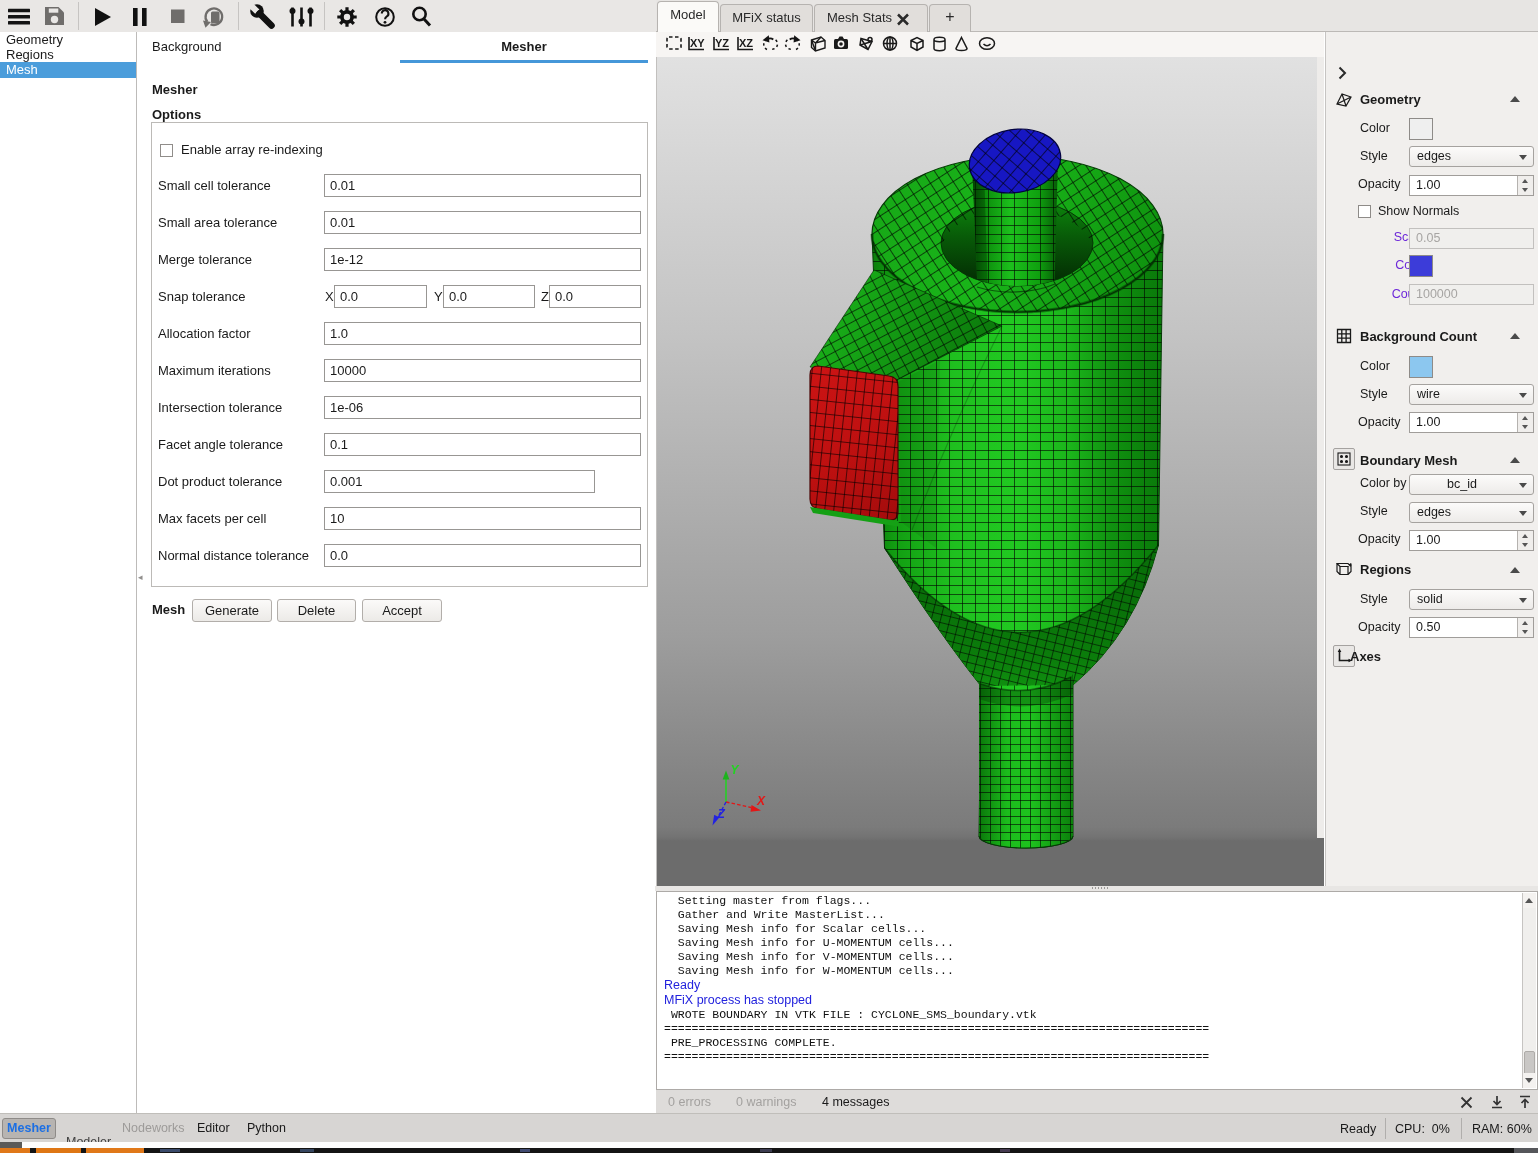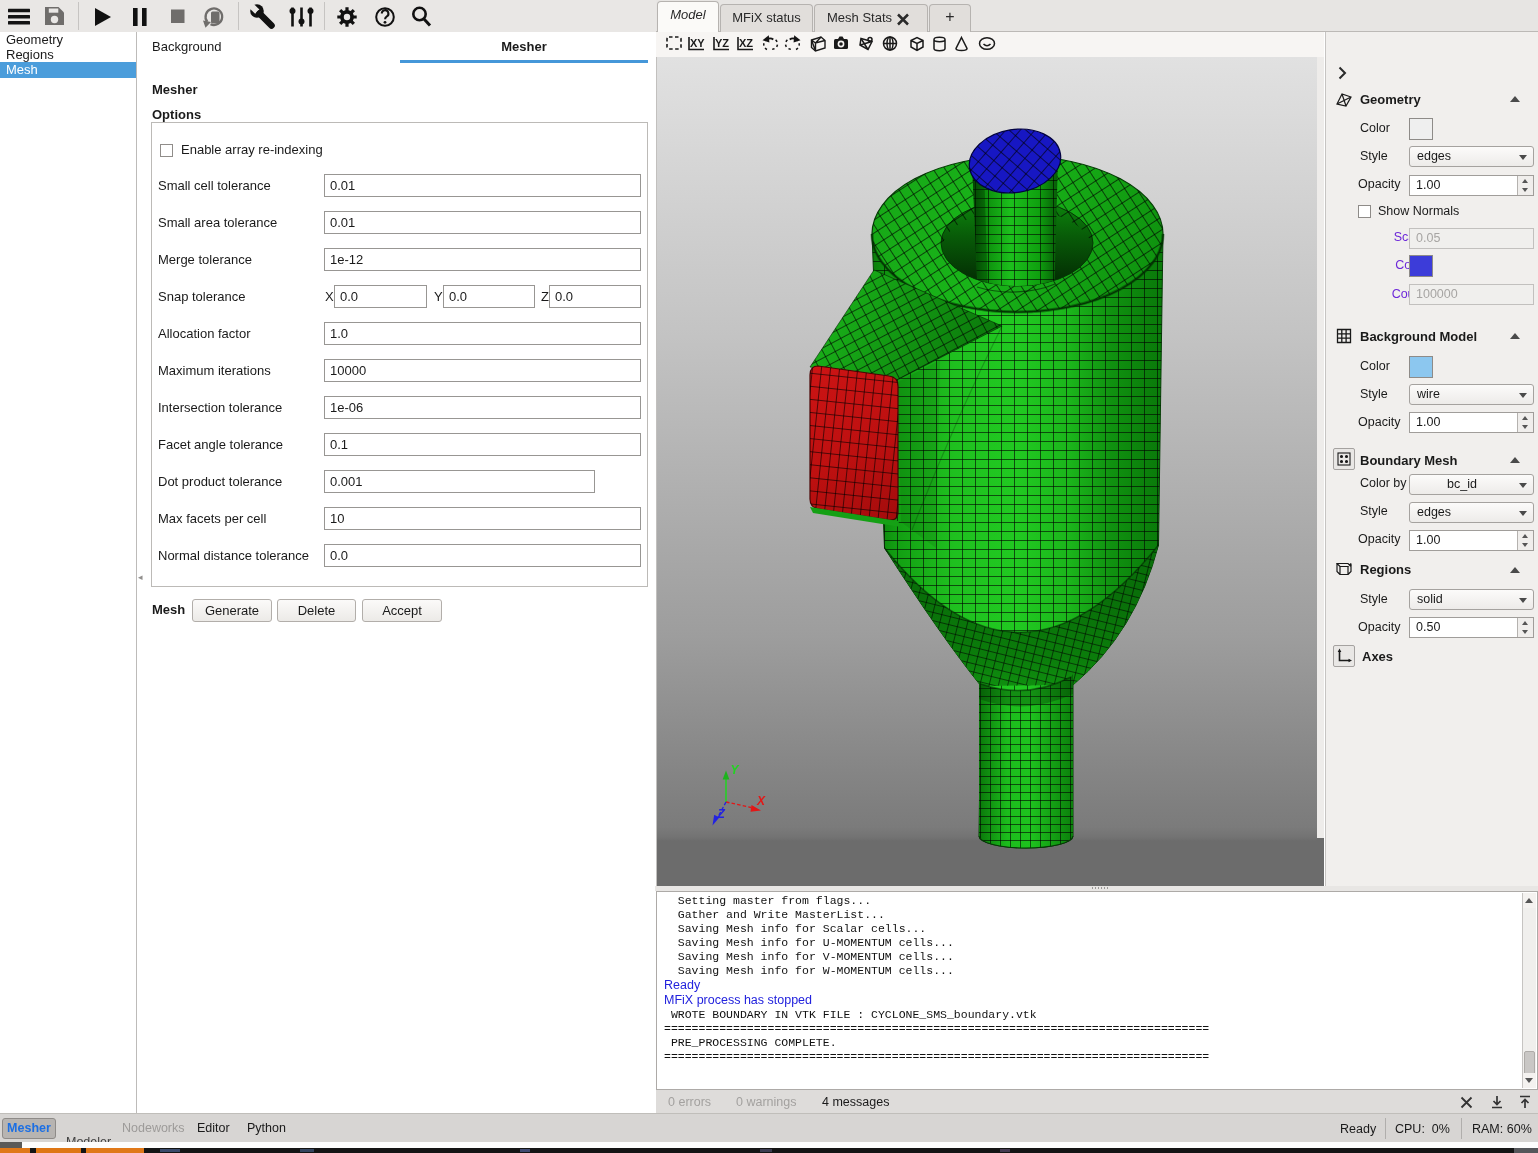--- a/index.html
+++ b/index.html
@@ -14,21 +14,21 @@
 #leftnav .sel { background:#4b9ddb; color:#fff; height:16px; line-height:16px; }
 
 #mainpanel { left:138px; top:32px; width:517px; height:1081px; background:#fff; font-size:13px; }
 .tabu { position:absolute; left:262px; top:28px; width:248px; height:3px; background:#4597d9; }
 .field { position:absolute; height:23px; border:1px solid #989693; background:#fff; font-size:13px; line-height:21px; padding-left:5px; }
 .rowlab { position:absolute; font-size:13px; line-height:15px; }
 .btn { position:absolute; height:23px; border:1px solid #b2aeaa; border-radius:3px; background:linear-gradient(#fbfaf9,#eceae7); font-size:13px; text-align:center; line-height:21px; }
 
 #tabrow { left:656px; top:0; width:882px; height:32px; background:#e7e5e3; border-bottom:1px solid #bcb9b6; }
 .tab { position:absolute; top:4px; height:28px; background:#e1dedb; border:1px solid #b6b3b0; border-bottom:none; border-radius:4px 4px 0 0; font-size:13px; text-align:center; line-height:26px; color:#2a2a2a; }
-.tabsel { top:1px; height:31px; background:#fbfaf8;font-style:italic; }
+.tabsel { top:1px; height:31px; background:#fbfaf8; }
 
 #vtoolbar { left:656px; top:32px; width:668px; height:25px; background:#f7f5f3; }
 
 #viewport { left:657px; top:57px; width:660px; height:829px; background:linear-gradient(180deg, #e1e1e1 0px, #c3c3c3 280px, #9d9d9d 580px, #7b7b7b 770px, #737373 780px, #6c6c6c 784px, #6c6c6c 829px); overflow:hidden; }
 
 #sidebar { left:1325px; top:32px; width:213px; height:854px; background:#f1efed; border-left:1px solid #c6c4c2; font-size:12.5px; }
 .shead { position:absolute; font-weight:bold; font-size:13px; }
 .slab { position:absolute; font-size:12.5px; }
 .sgrey { color:#6d28d9;margin-left:24px; }
 .combo { position:absolute; height:21px; border:1px solid #a5a29f; border-radius:3px; background:linear-gradient(#fcfbfa,#edebe9); font-size:12.5px; line-height:19px; padding-left:7px; }
@@ -359,21 +359,21 @@
   <div class="slab" style="left:52px;top:172px;">Show Normals</div>
   <div class="slab sgrey" style="left:0px;top:198px;width:75px;text-align:right;">Scale</div>
   <div class="gfield" style="left:83px;top:196px;width:125px;">0.05</div>
   <div class="slab sgrey" style="left:0px;top:226px;width:75px;text-align:right;">Color</div>
   <div class="swatch" style="left:83px;top:223px;width:24px;background:#3c3cd9;"></div>
   <div class="slab sgrey" style="left:0px;top:255px;width:75px;text-align:right;">Count</div>
   <div class="gfield" style="left:83px;top:252px;width:125px;">100000</div>
   <svg class="a" style="left:10px;top:296px;" width="16" height="16" viewBox="0 0 16 16" stroke="#1a1a1a" fill="none" stroke-width="1.3">
       <path d="M1.5 1.5 h13 v13 h-13 Z M1.5 5.8 h13 M1.5 10.1 h13 M5.8 1.5 v13 M10.1 1.5 v13"></path>
     </svg>
-  <div class="shead" style="left:34px;top:297px;">Background Model</div>
+  <div class="shead" style="left:34px;top:297px;">Background Count</div>
   <div class="uparr" style="left:184px;top:301px;"></div>
   <div class="slab" style="left:34px;top:327px;">Color</div>
   <div class="swatch" style="left:83px;top:324px;width:24px;background:#8cc7ef;"></div>
   <div class="slab" style="left:34px;top:355px;">Style</div>
   <div class="combo" style="left:83px;top:352px;width:125px;">wire<i></i></div>
   <div class="slab" style="left:32px;top:383px;">Opacity</div>
   <div class="spin" style="left:83px;top:380px;width:125px;">1.00<b></b></div>
   <div class="a" style="left:7px;top:416px;width:22px;height:22px;border:1px solid #a5a2a0;border-radius:2px;background:#e9e7e5;">
     <svg width="20" height="20" viewBox="0 0 20 20" stroke="#1a1a1a" fill="none" stroke-width="1.1">
         <rect x="4" y="4" width="12" height="12"></rect>
@@ -400,21 +400,21 @@
   <div class="combo" style="left:83px;top:557px;width:125px;">solid<i></i></div>
   <div class="slab" style="left:32px;top:588px;">Opacity</div>
   <div class="spin" style="left:83px;top:585px;width:125px;">0.50<b></b></div>
   <div class="a" style="left:7px;top:613px;width:22px;height:22px;border:1px solid #a5a2a0;border-radius:2px;background:#e9e7e5;">
     <svg width="20" height="20" viewBox="0 0 20 20">
         <path d="M5.5 5 L5.5 14.5 L16 14.5" stroke="#1a1a1a" fill="none" stroke-width="1.6"></path>
         <path d="M5.5 2.5 L3.7 6 L7.3 6 Z" fill="#1a1a1a"></path>
         <path d="M18 14.5 L14.5 12.7 L14.5 16.3 Z" fill="#1a1a1a"></path>
       </svg>
   </div>
-  <div class="shead" style="left:36px;top:617px;text-align:center;">Axes</div>
+  <div class="shead" style="left:24px;top:617px;text-align:center;">Axes</div>
 </div>
 <div id="term" class="a">
 <div id="termtext">  Setting master from flags...
   Gather and Write MasterList...
   Saving Mesh info for Scalar cells...
   Saving Mesh info for U-MOMENTUM cells...
   Saving Mesh info for V-MOMENTUM cells...
   Saving Mesh info for W-MOMENTUM cells...
 <span class="bluel">Ready</span>
 <span class="bluel">MFiX process has stopped</span>

